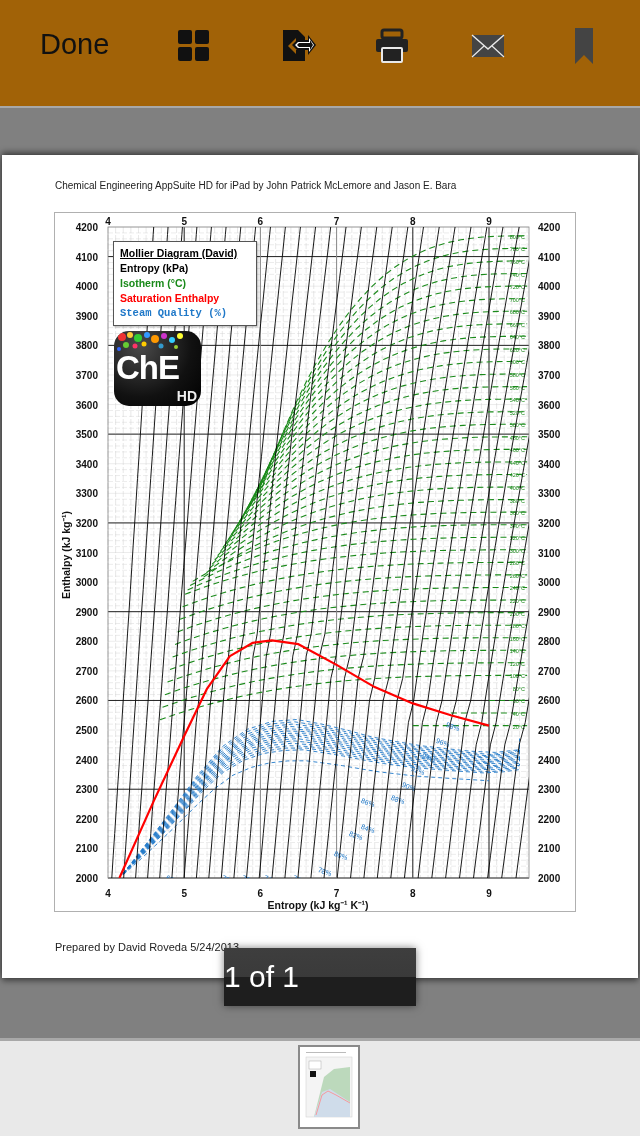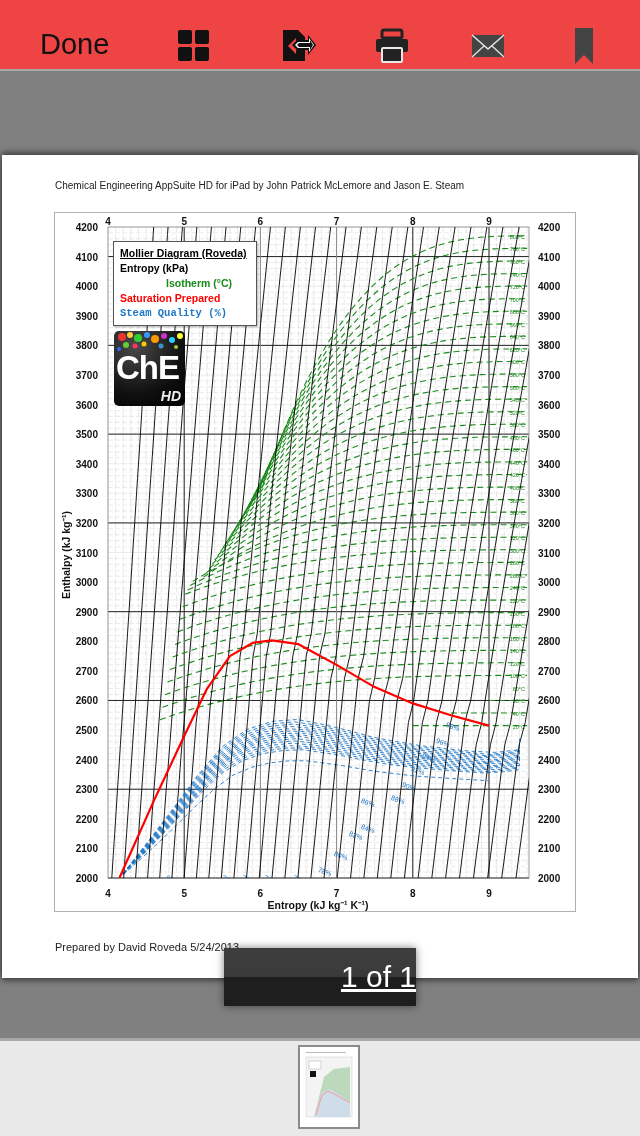--- a/index.html
+++ b/index.html
@@ -1,32 +1,32 @@
 <!DOCTYPE html>
 <html><head>
 <meta charset="utf-8">
 <style>
   html, body { margin:0; padding:0; }
   body { width:640px; height:1136px; position:relative; overflow:hidden; background:#808080; font-family:"Liberation Sans", sans-serif; }
-  .topbar { position:absolute; left:0; top:0; width:640px; height:71px; background:#ef4444; border-bottom:2px solid #a8a8a8; box-sizing:border-box; }
+  .topbar { position:absolute; left:0; top:0; width:640px; height:108px; background:#a16207; border-bottom:2px solid #a8a8a8; box-sizing:border-box; }
   .done { position:absolute; left:40px; top:28px; font-size:29px; color:#111; cursor:pointer; }
   .tb-icon { position:absolute; top:28px; width:36px; height:36px; cursor:pointer; }
   .page { position:absolute; left:2px; top:155px; width:636px; height:823px; background:#fff; box-shadow:0 -3px 6px rgba(0,0,0,0.45), 0 3px 6px rgba(0,0,0,0.45); }
   .header-text { position:absolute; left:55px; top:180px; font-size:10px; color:#222; }
   .footer-text { position:absolute; left:55px; top:941px; font-size:11px; color:#222; }
   .chart-frame { position:absolute; left:54px; top:212px; width:522px; height:700px; border:1px solid #b0b0b0; box-sizing:border-box; }
   svg.chart { position:absolute; left:0; top:0; }
   .legend { position:absolute; left:113px; top:241px; width:144px; height:85px; background:#fff; border:1px solid #555; box-shadow:1px 1px 2px rgba(0,0,0,0.3); padding:4px 6px; box-sizing:border-box; font-size:10.5px; font-weight:bold; line-height:15px; }
   .legend div { white-space:nowrap; }
-  .logo { position:absolute; left:114px; top:331px; width:71px; height:75px; border-radius:5px; background:radial-gradient(circle at 30% 20%, #4a4a4a 0%, #111 60%, #000 100%); overflow:hidden; }
+  .logo { position:absolute; left:114px; top:331px; width:87px; height:75px; border-radius:15px; background:radial-gradient(circle at 30% 20%, #4a4a4a 0%, #111 60%, #000 100%); overflow:hidden; }
   .logo .dots { position:absolute; left:0; top:0; width:75px; height:30px; }
   .logo .che { position:absolute; left:2px; top:18px; font-size:33px; font-weight:bold; color:#fff; letter-spacing:-1px; }
-  .logo .hd { position:absolute; right:4px; bottom:2px; font-size:14px; font-style:italic; font-weight:bold; color:#eee; }
+  .logo .hd { position:absolute; right:4px; bottom:2px; font-size:14px; font-weight:bold; color:#eee; }
   .pager { position:absolute; left:224px; top:948px; width:192px; height:58px; background:linear-gradient(#3e3e3e 0%, #3a3a3a 50%, #1e1e1e 50%, #1e1e1e 100%); box-shadow:0 0 8px rgba(0,0,0,0.5); }
-  .pager span { position:absolute; left:0; width:100%; top:12px; text-align:right; color:#fff; font-size:30px;text-decoration:underline; }
+  .pager span { position:absolute; left:0; width:100%; top:12px; text-align:left; color:#fff; font-size:30px; }
   .bottombar { position:absolute; left:0; top:1038px; width:640px; height:98px; background:#e9e9e9; border-top:3px solid #a8a8a8; box-sizing:border-box; }
   .thumb { position:absolute; left:298px; top:1045px; width:62px; height:84px; border:2px solid #8a8a8a; background:#fff; box-sizing:border-box; cursor:pointer; }
 </style>
 </head>
 <body>
 
 <div class="topbar">
   <span class="done">Done</span>
 
   <svg class="tb-icon" style="left:176px;" viewBox="0 0 36 36">
@@ -55,21 +55,21 @@
     <path d="M2 29 L14 18 M34 29 L22 18" fill="none" stroke="#e9e9e9" stroke-width="1.2"></path>
   </svg>
 
   <svg class="tb-icon" style="left:566px;" viewBox="0 0 36 36">
     <path d="M9 0 H27 V36 L18 27 L9 36 Z" fill="#444"></path>
   </svg>
 </div>
 
 <div class="page"></div>
 
-<div class="header-text">Chemical Engineering AppSuite HD for iPad by John Patrick McLemore and Jason E. Steam</div>
+<div class="header-text">Chemical Engineering AppSuite HD for iPad by John Patrick McLemore and Jason E. Bara</div>
 
 <div class="chart-frame"></div>
 
 <svg class="chart" width="640" height="1136">
   <defs>
     <clipPath id="plotclip">
         <rect x="108" y="227" width="421" height="651"></rect>
       </clipPath>
   </defs>
   <g id="grid">
@@ -468,24 +468,24 @@
       <text x="98" y="260.5909090909091" font-size="10" font-weight="bold" text-anchor="end" fill="#111" font-family="Liberation Sans, sans-serif">4100</text>
       <text x="538" y="260.5909090909091" font-size="10" font-weight="bold" text-anchor="start" fill="#111" font-family="Liberation Sans, sans-serif">4100</text>
       <text x="98" y="231" font-size="10" font-weight="bold" text-anchor="end" fill="#111" font-family="Liberation Sans, sans-serif">4200</text>
       <text x="538" y="231" font-size="10" font-weight="bold" text-anchor="start" fill="#111" font-family="Liberation Sans, sans-serif">4200</text>
       <text x="318" y="909" font-size="10.5" font-weight="bold" text-anchor="middle" fill="#111" font-family="Liberation Sans, sans-serif">Entropy  (kJ kg⁻¹ K⁻¹)</text>
       <text x="0" y="0" font-size="10.5" font-weight="bold" text-anchor="middle" fill="#111" transform="translate(70,555) rotate(-90)" font-family="Liberation Sans, sans-serif">Enthalpy (kJ kg⁻¹)</text>
     </g>
 </svg>
 
 <div class="legend">
-  <div style="text-decoration:underline;color:#000;">Mollier Diagram (Roveda)</div>
+  <div style="text-decoration:underline;color:#000;">Mollier Diagram (David)</div>
   <div style="color:#000;">Entropy (kPa)</div>
-  <div style="color:#1a8a1a;margin-left:46px;">Isotherm (°C)</div>
-  <div style="color:#ff0000;">Saturation Prepared</div>
+  <div style="color:#1a8a1a;">Isotherm (°C)</div>
+  <div style="color:#ff0000;">Saturation Enthalpy</div>
   <div style="color:#1f78c8;font-family:Liberation Mono, monospace;">Steam Quality (%)</div>
 </div>
 
 <div class="logo">
   <svg class="dots" viewBox="0 0 75 30">
     <circle cx="8" cy="6" r="4" fill="#e33"></circle>
       <circle cx="16" cy="4" r="3" fill="#fc3"></circle>
       <circle cx="24" cy="7" r="4" fill="#3c3"></circle>
     <circle cx="33" cy="4" r="3" fill="#39f"></circle>
       <circle cx="41" cy="8" r="4" fill="#f90"></circle>

